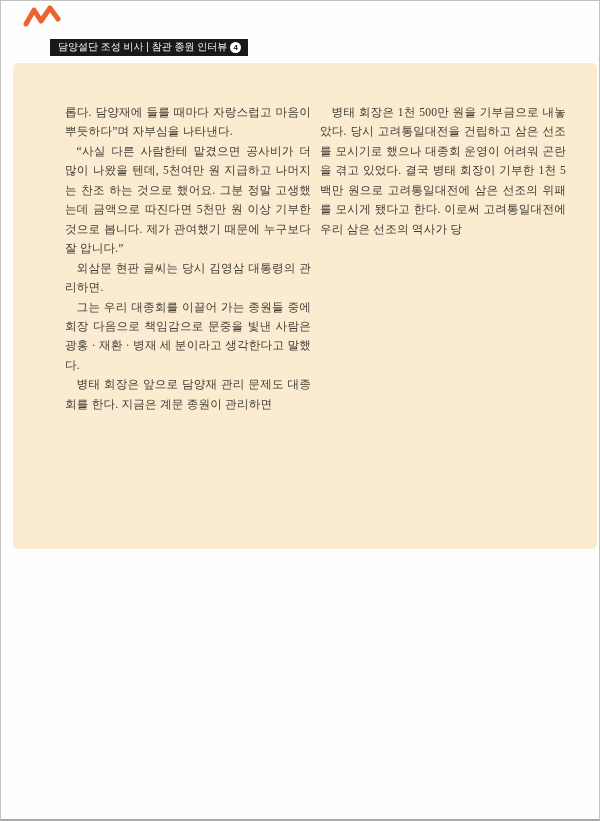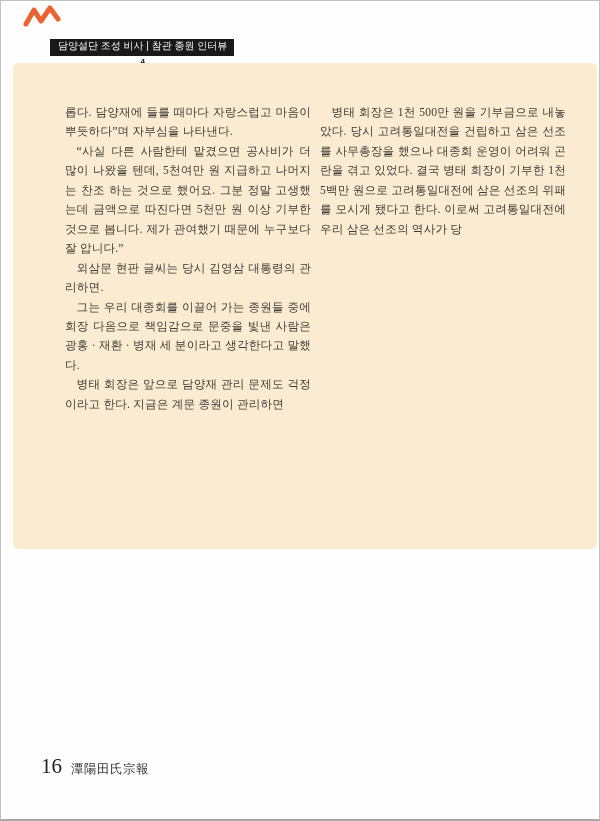--- a/index.html
+++ b/index.html
@@ -29,21 +29,20 @@
     background: #191919;
     color: #f7f7f7;
     display: inline-flex;
     align-items: center;
     gap: 3px;
     padding: 0 7px 1px 8px;
     font-family: "Liberation Sans", "DejaVu Sans", sans-serif;
     font-size: 10px;
     letter-spacing: 0px;
     white-space: nowrap;
-    flex-direction: column;
   }
   .badge-num {
     display: inline-block;
     width: 11px;
     height: 11px;
     border-radius: 50%;
     background: #ffffff;
     color: #111111;
     font-size: 8px;
     font-weight: bold;
@@ -111,28 +110,24 @@
   </div>
 
   <div class="content-panel">
     <div class="columns">
 
       <div class="col">
         <p class="cont">롭다. 담양재에 들를 때마다 자랑스럽고 마음이 뿌듯하다”며 자부심을 나타낸다.</p>
         <p>“사실 다른 사람한테 맡겼으면 공사비가 더 많이 나왔을 텐데, 5천여만 원 지급하고 나머지는 찬조 하는 것으로 했어요. 그분 정말 고생했는데 금액으로 따진다면 5천만 원 이상 기부한 것으로 봅니다. 제가 관여했기 때문에 누구보다 잘 압니다.”</p>
         <p>외삼문 현판 글씨는 당시 김영삼 대통령의 관리하면.</p>
         <p>그는 우리 대종회를 이끌어 가는 종원들 중에 회장 다음으로 책임감으로 문중을 빛낸 사람은 광홍 · 재환 · 병재 세 분이라고 생각한다고 말했다.</p>
-        <p>병태 회장은 앞으로 담양재 관리 문제도 걱정이라고 한다. 지금은 계문 종원이 관리하면</p>
+        <p>병태 회장은 앞으로 담양재 관리 문제도 대종회를 한다. 지금은 계문 종원이 관리하면</p>
       </div>
 
       <div class="col">
-        <p>병태 회장은 1천 500만 원을 기부금으로 내놓았다. 당시 고려통일대전을 건립하고 삼은 선조를 사무총장을 했으나 대종회 운영이 어려워 곤란을 겪고 있었다. 결국 병태 회장이 기부한 1천 5백만 원으로 고려통일대전에 삼은 선조의 위패를 모시게 됐다고 한다. 이로써 고려통일대전에 우리 삼은 선조의 역사가 당</p>
+        <p>병태 회장은 1천 500만 원을 기부금으로 내놓았다. 당시 고려통일대전을 건립하고 삼은 선조를 모시기로 했으나 대종회 운영이 어려워 곤란을 겪고 있었다. 결국 병태 회장이 기부한 1천 5백만 원으로 고려통일대전에 삼은 선조의 위패를 모시게 됐다고 한다. 이로써 고려통일대전에 우리 삼은 선조의 역사가 당</p>
       </div>
 
     </div>
   </div>
 
-  <div class="footer">
-    <span class="page-number">16</span>
-    <span class="journal-title">潭陽田氏宗報</span>
-  </div>
 
 </div>
 
 </body></html>

